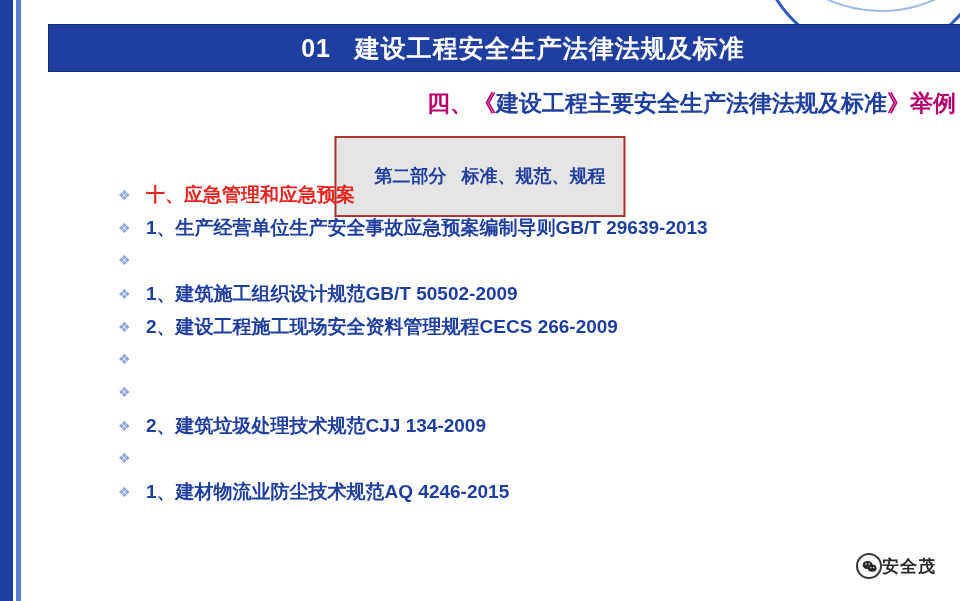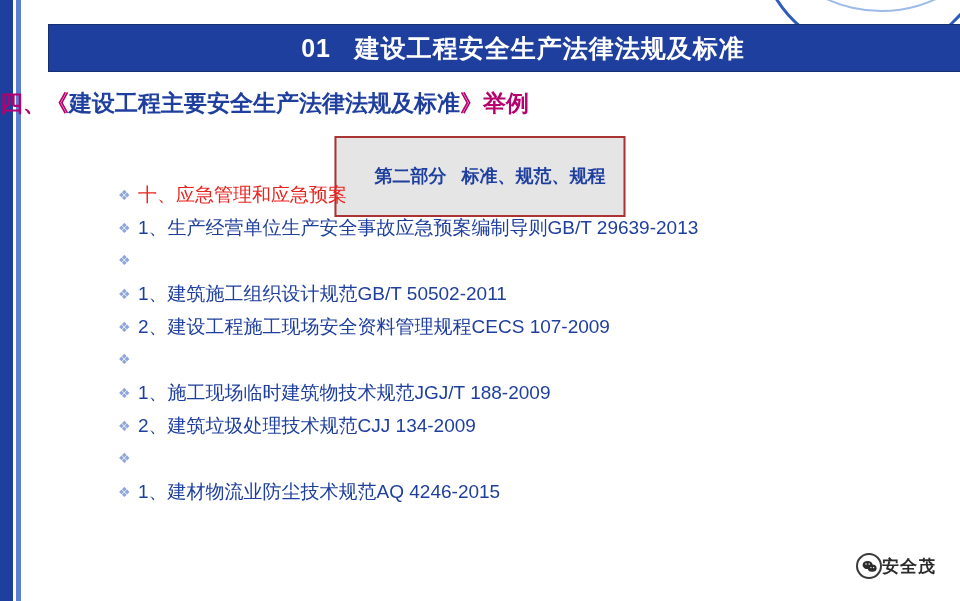--- a/index.html
+++ b/index.html
@@ -70,21 +70,21 @@
     letter-spacing: 1px;
     white-space: pre;
   }
 
   
   .section-heading {
     position: absolute;
     left: 0;
     top: 88px;
     width: 956px;
-    text-align: left;
+    text-align: right;
     font-size: 23px;
     font-weight: bold;
     color: #b5006e;
   }
   .section-heading .accent {
     color: #1f3f9e;
   }
 
   
   .part-box {
@@ -118,23 +118,24 @@
     width: 20px;
     flex: 0 0 20px;
     color: #8fa5d8;
     font-size: 14px;
     line-height: 26px;
     position: relative;
     top: -1px;
   }
   .item-text {
     font-size: 19px;
-    font-weight: normal;
+    font-weight: bold;
     line-height: 26px;
     white-space: pre;
+    margin-left: 8px;
   }
   .red { color: #e8241f; }
   .blue { color: #1f3f9e; }
 
   
   .footer-logo {
     position: absolute;
     right: 24px;
     bottom: 22px;
     display: flex;
@@ -197,35 +198,34 @@
       <span class="bullet">❖</span>
       <span class="item-text blue">1、生产经营单位生产安全事故应急预案编制导则GB/T 29639-2013</span>
     </div>
 
     <div class="list-item">
       <span class="bullet">❖</span>
     </div>
 
     <div class="list-item">
       <span class="bullet">❖</span>
-      <span class="item-text blue">1、建筑施工组织设计规范GB/T 50502-2011</span>
-    </div>
-
-    <div class="list-item">
-      <span class="bullet">❖</span>
-      <span class="item-text blue">2、建设工程施工现场安全资料管理规程CECS 107-2009</span>
-    </div>
-
-    <div class="list-item">
-      <span class="bullet">❖</span>
-    </div>
-
-    <div class="list-item">
-      <span class="bullet">❖</span>
-      <span class="item-text blue">1、施工现场临时建筑物技术规范JGJ/T 188-2009</span>
+      <span class="item-text blue">1、建筑施工组织设计规范GB/T 50502-2009</span>
+    </div>
+
+    <div class="list-item">
+      <span class="bullet">❖</span>
+      <span class="item-text blue">2、建设工程施工现场安全资料管理规程CECS 266-2009</span>
+    </div>
+
+    <div class="list-item">
+      <span class="bullet">❖</span>
+    </div>
+
+    <div class="list-item">
+      <span class="bullet">❖</span>
     </div>
 
     <div class="list-item">
       <span class="bullet">❖</span>
       <span class="item-text blue">2、建筑垃圾处理技术规范CJJ 134-2009</span>
     </div>
 
     <div class="list-item">
       <span class="bullet">❖</span>
     </div>

